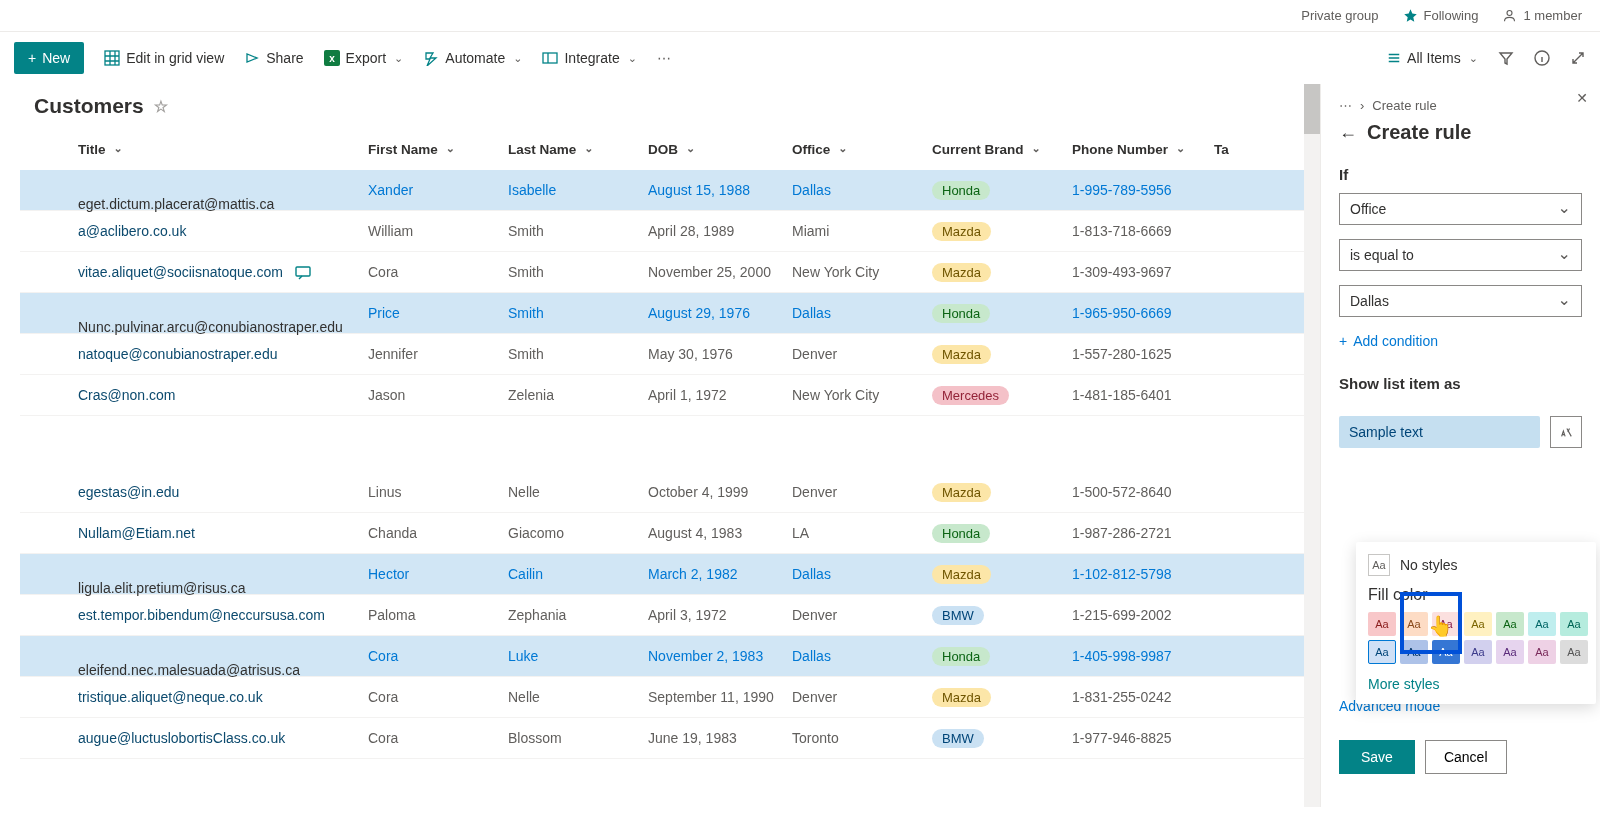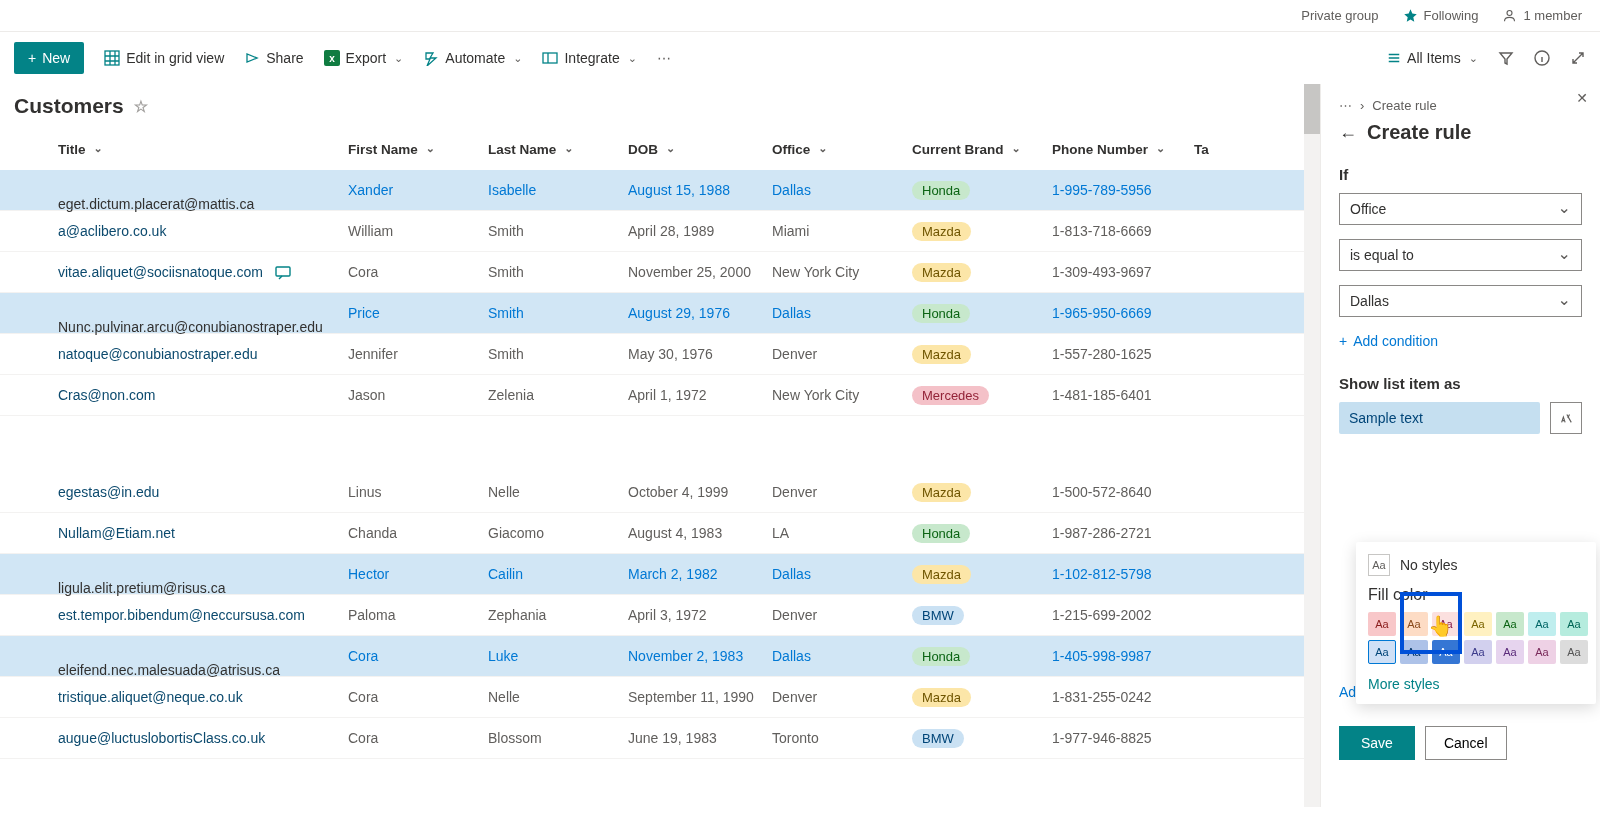--- a/index.html
+++ b/index.html
@@ -12,21 +12,21 @@
 .tb-left, .tb-right { display: flex; align-items: center; gap: 20px; }
 .new-btn { background: #038387; color: #fff; border: none; border-radius: 2px; padding: 8px 14px; font-size: 14px; display: inline-flex; align-items: center; gap: 6px; cursor: pointer; }
 .tb-item { display: inline-flex; align-items: center; gap: 6px; color: #323130; cursor: pointer; }
 .tb-item .ico { color: #038387; }
 .chev { font-size: 11px; color: #605e5c; margin-left: 2px; }
 .ellipsis { color: #605e5c; cursor: pointer; letter-spacing: 2px; }
 
 .tb-right .ico-plain { color: #605e5c; cursor: pointer; }
 
 .main-wrap { display: flex; height: calc(819px - 44px - 52px); }
-.list-area { flex: 1; position: relative; overflow: hidden; }
+.list-area { flex: 1; position: relative; overflow: hidden; padding-left: 20px; }
 .page-title { font-size: 21px; font-weight: 600; padding: 10px 14px 18px; display: flex; align-items: center; gap: 10px; }
 .page-title .star-out { color: #a19f9d; font-size: 16px; }
 
 .table { width: 100%; }
 .th-row { display: grid; grid-template-columns: 58px 290px 140px 140px 144px 140px 140px 142px 40px; padding: 6px 0 12px; border-bottom: 1px solid transparent; }
 .th { font-weight: 600; font-size: 13.5px; display: flex; gap: 6px; cursor: pointer; }
 .th .chev { color: #605e5c; }
 
 .tr { display: grid; grid-template-columns: 58px 290px 140px 140px 144px 140px 140px 142px 40px; align-items: center; height: 41px; border-bottom: 1px solid #f3f2f1; }
 .tr.hl { background: #d1e6f5; }
@@ -50,21 +50,21 @@
 
 .panel { width: 280px; border-left: 1px solid #edebe9; padding: 14px 18px 0; position: relative; }
 .panel-close { position: absolute; top: 6px; right: 12px; color: #605e5c; cursor: pointer; font-size: 14px; }
 .bc { color: #605e5c; font-size: 13px; display: flex; align-items: center; gap: 8px; margin-bottom: 8px; }
 .panel-title { font-size: 20px; font-weight: 600; display: flex; align-items: center; gap: 10px; margin-bottom: 22px; }
 .sect-label { font-weight: 600; margin-bottom: 10px; font-size: 15px; }
 .sel { width: 100%; border: 1px solid #8a8886; height: 32px; padding: 0 30px 0 10px; font-size: 14px; margin-bottom: 14px; position: relative; background: #fff; display: flex; align-items: center; cursor: pointer; }
 .sel::after { content: "⌄"; position: absolute; right: 10px; top: 4px; color: #605e5c; font-size: 16px; }
 .add-cond { color: #0078d4; font-size: 14px; display: inline-flex; align-items: center; gap: 6px; cursor: pointer; margin-top: 2px; }
 
-.sample-wrap { display: flex; gap: 10px; margin-top: 10px; margin-bottom: 12px; align-items: center; }
+.sample-wrap { display: flex; gap: 10px; margin-top: 24px; margin-bottom: 12px; align-items: center; }
 .sample { flex: 1; background: #c5dff0; color: #004578; padding: 8px 10px; font-size: 14px; border-radius: 2px; }
 .sample-edit { width: 32px; height: 32px; border: 1px solid #8a8886; display: flex; align-items: center; justify-content: center; cursor: pointer; color: #605e5c; }
 
 .style-pop { position: absolute; top: 458px; left: 35px; width: 240px; background: #fff; box-shadow: 0 4px 16px rgba(0,0,0,0.15); border-radius: 2px; padding: 12px; z-index: 10; }
 .no-styles { display: flex; align-items: center; gap: 10px; margin-bottom: 10px; cursor: pointer; }
 .aa-box { border: 1px solid #c7c6c4; width: 22px; height: 22px; display: inline-flex; align-items: center; justify-content: center; font-size: 11px; color: #605e5c; }
 .fill-label { font-size: 16px; margin-bottom: 8px; }
 .swatch-grid { display: grid; grid-template-columns: repeat(7, 28px); gap: 4px; margin-bottom: 12px; }
 .swatch { width: 28px; height: 24px; display: flex; align-items: center; justify-content: center; font-size: 11px; border-radius: 2px; cursor: pointer; }
 .swatch.sel-border { outline: 1px solid #0078d4; outline-offset: -1px; }

